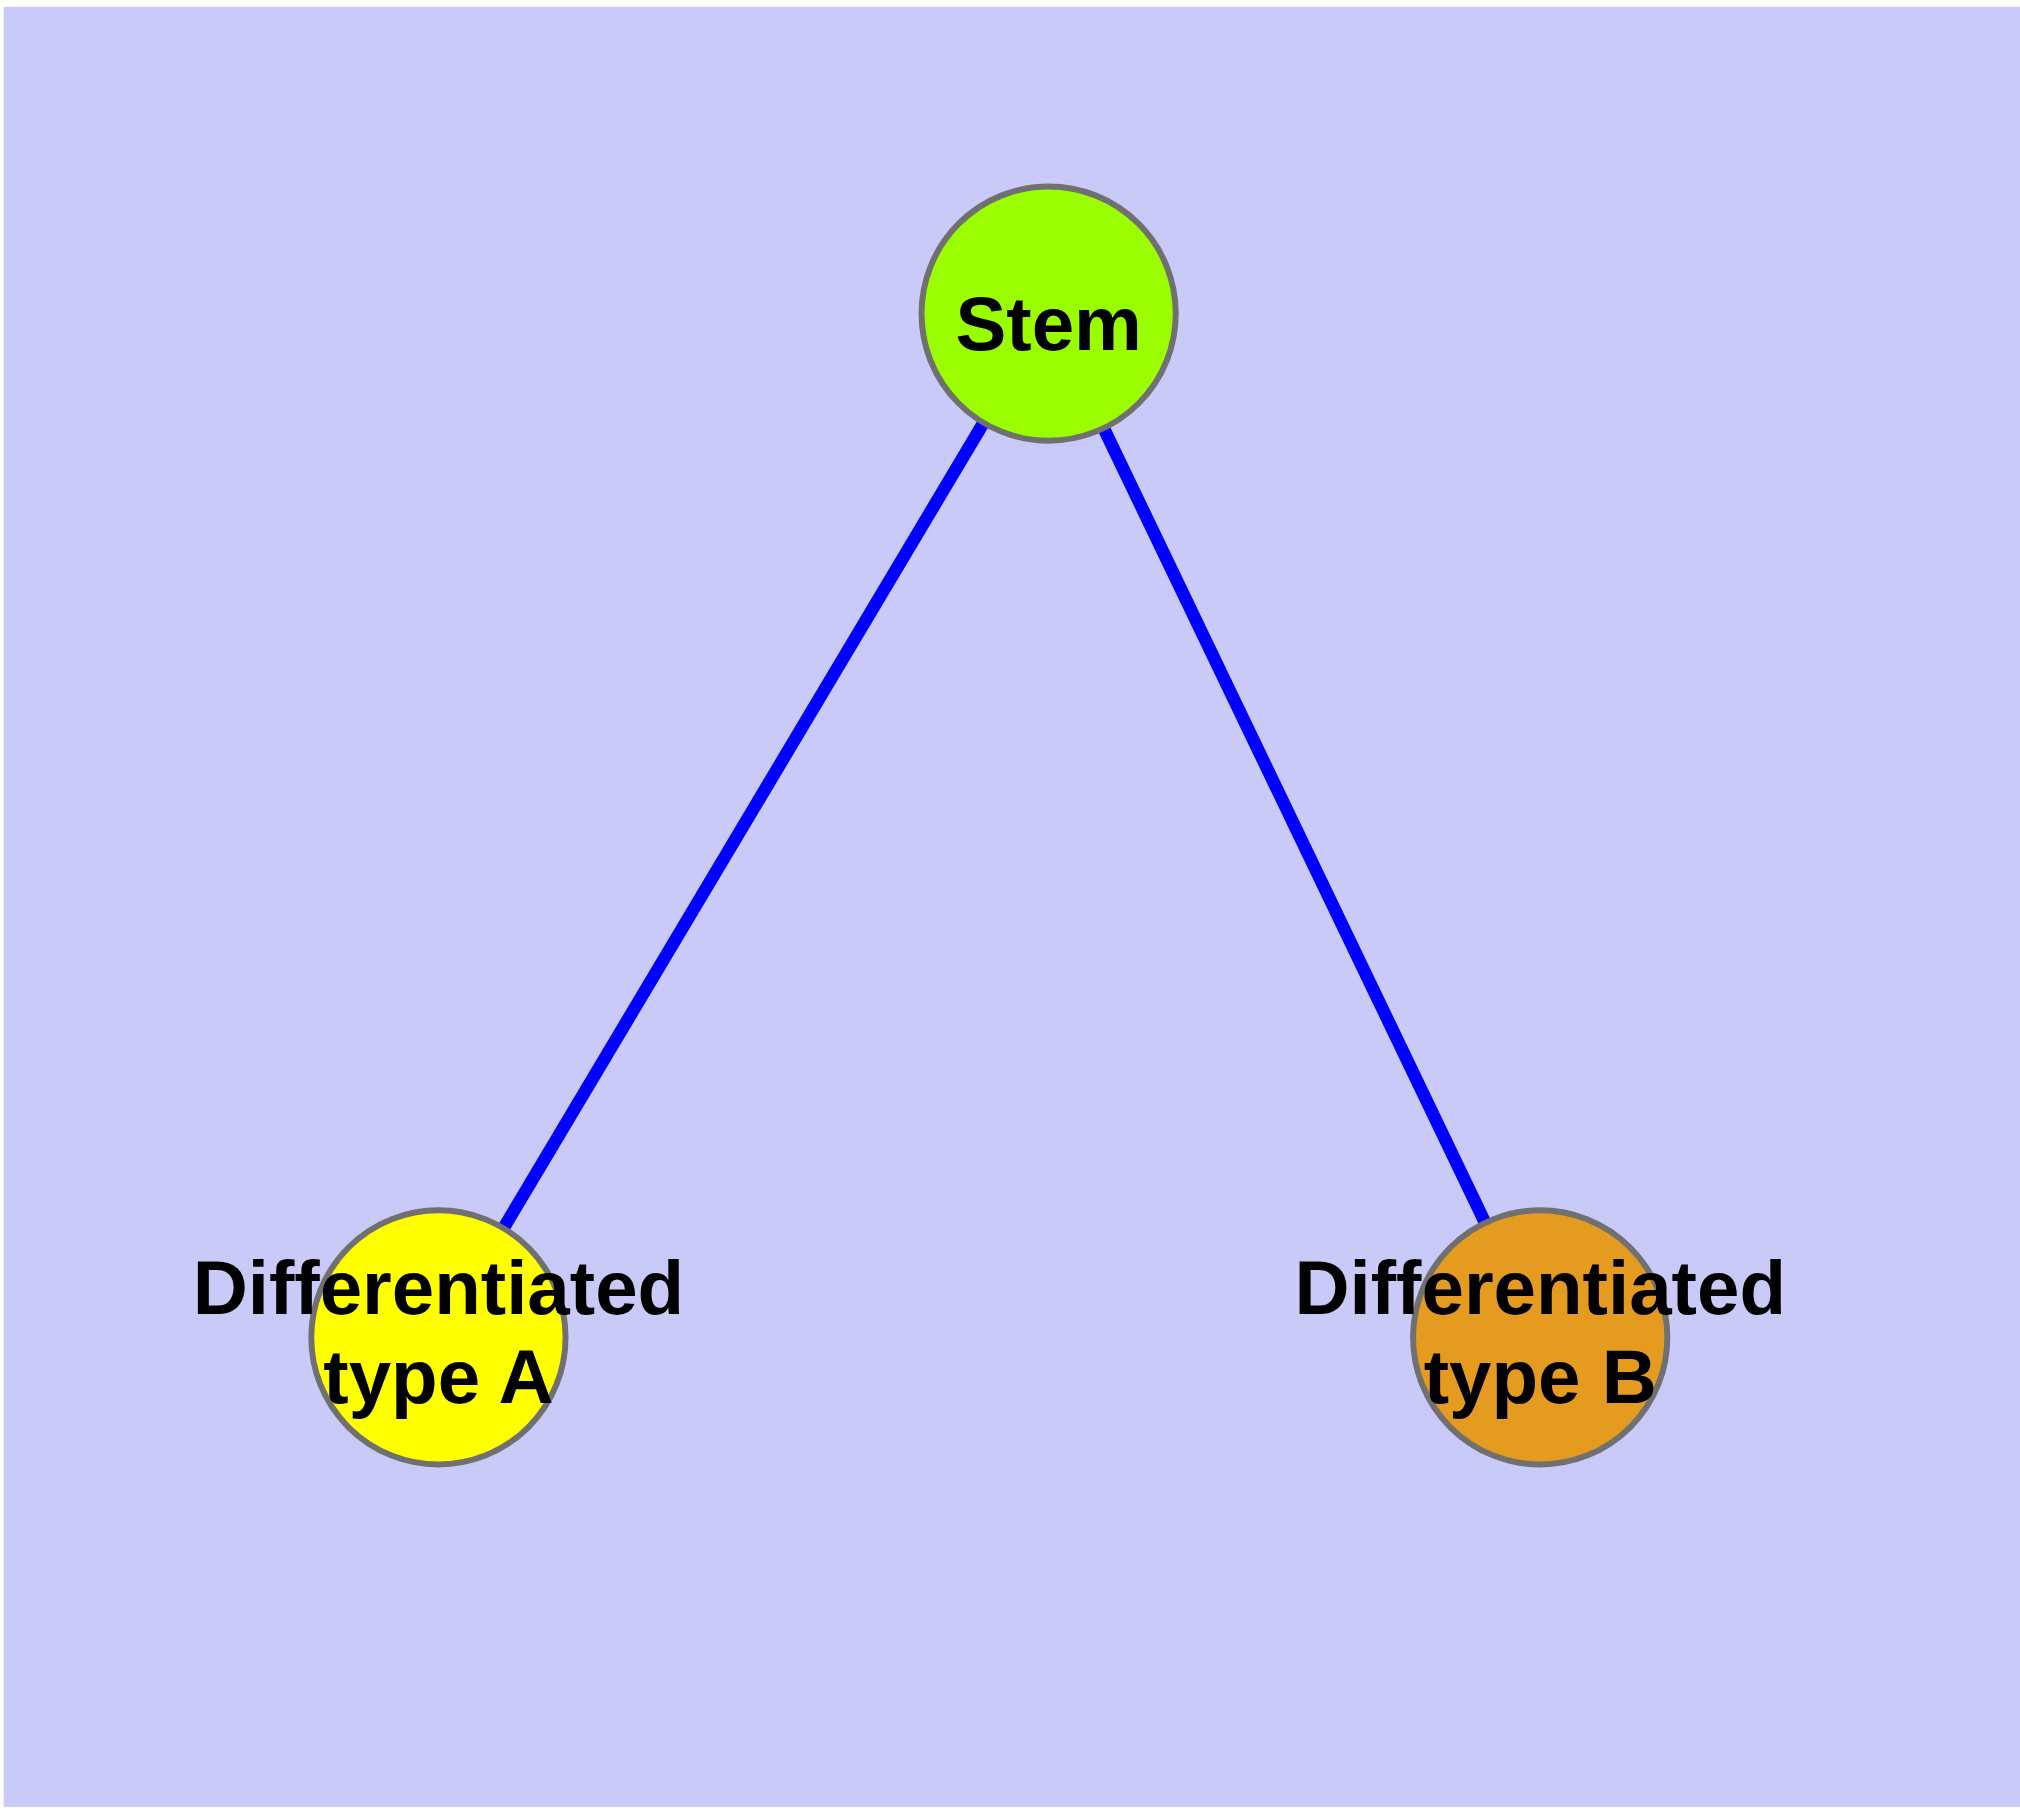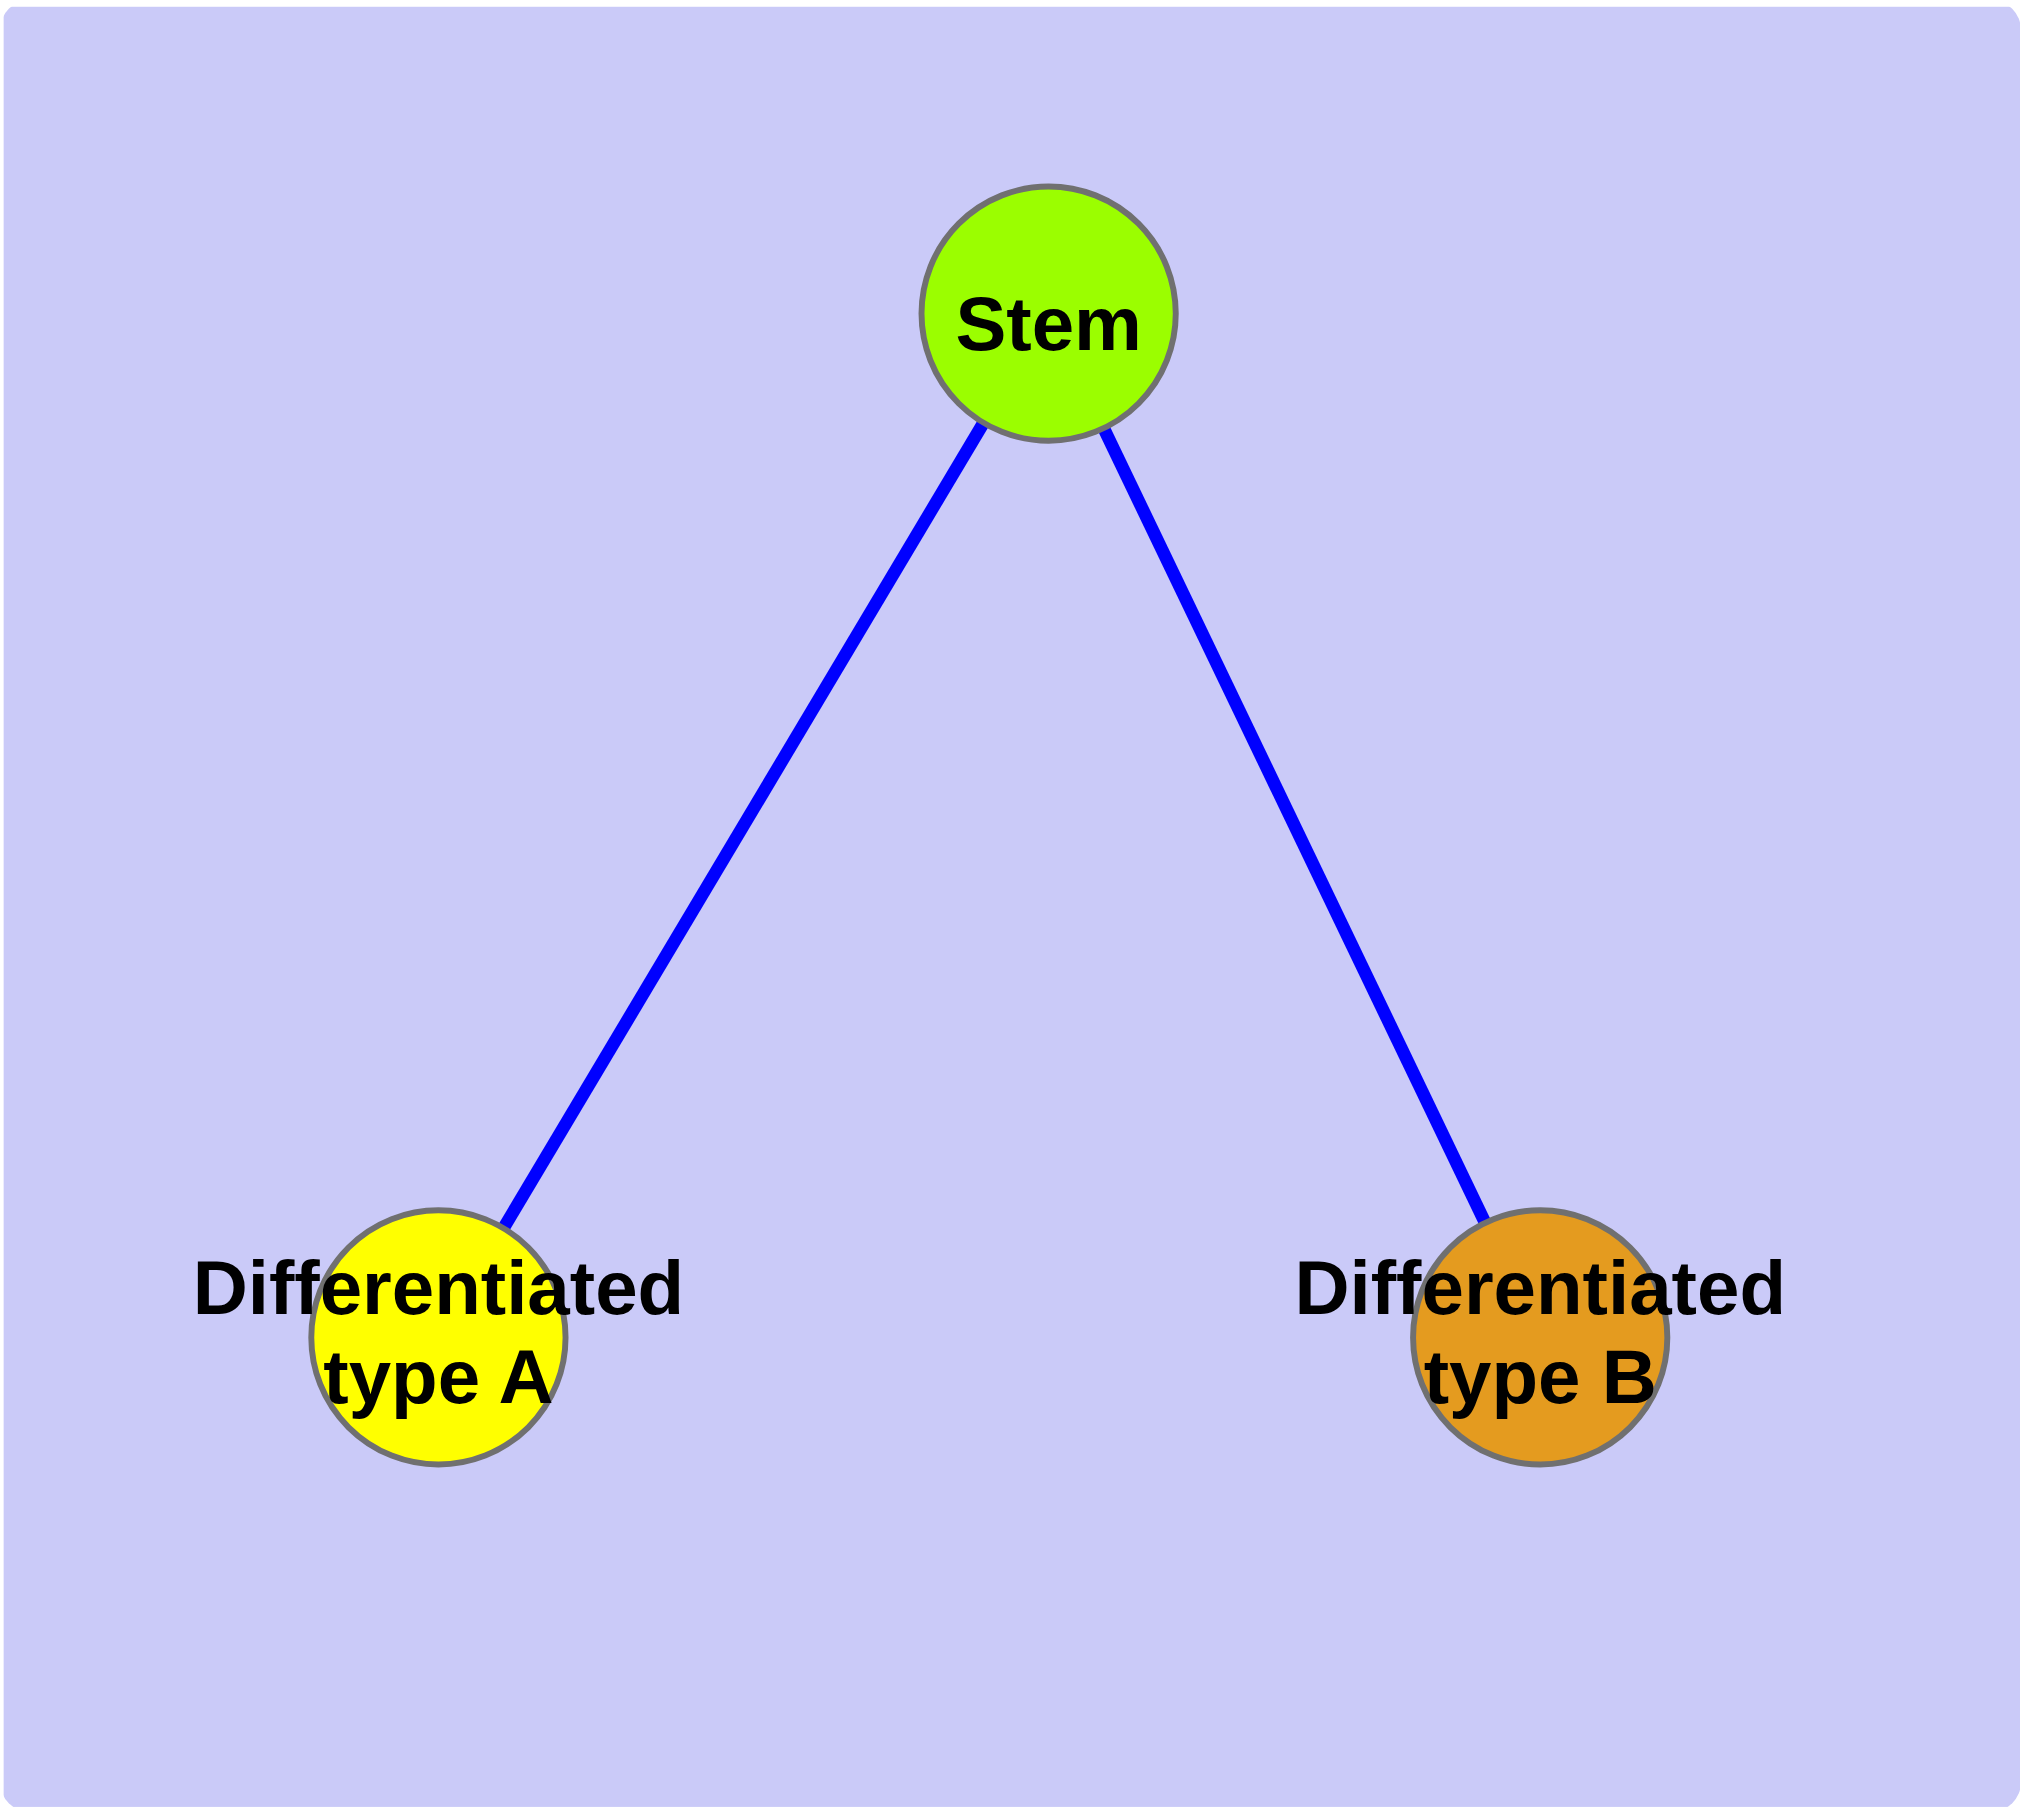--- a/index.html
+++ b/index.html
@@ -6,21 +6,20 @@
     margin: 0;
     padding: 0;
     background: #ffffff;
   }
   .canvas {
     position: relative;
     width: 2021px;
     height: 1812px;
     background: #ffffff;
     overflow: hidden;
-    border-radius: 30px;
   }
   .canvas svg {
     display: block;
     width: 2021px;
     height: 1812px;
   }
   .node-label {
     font-family: "Liberation Sans", sans-serif;
     font-weight: bold;
     font-size: 90px;

